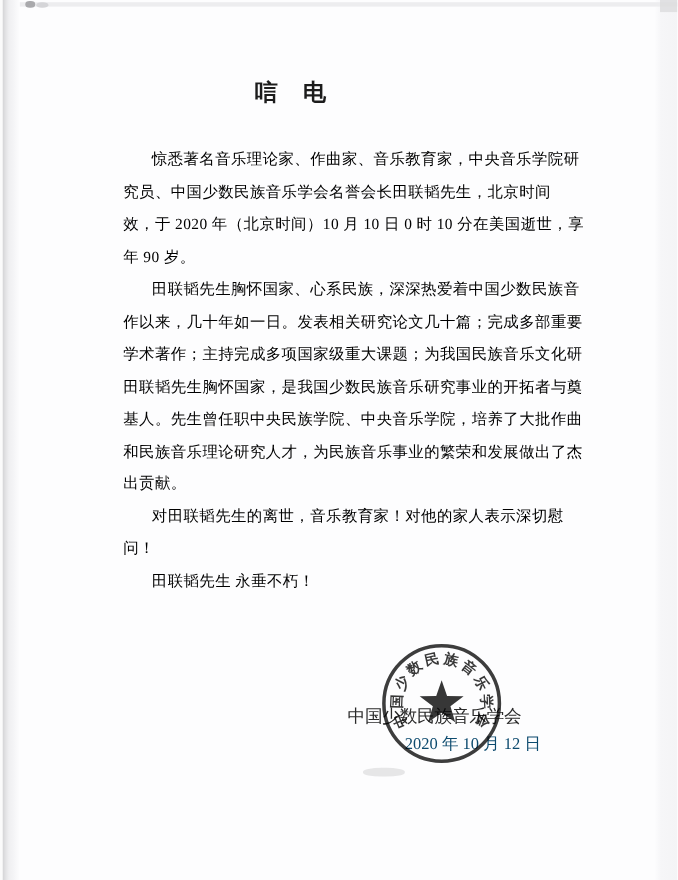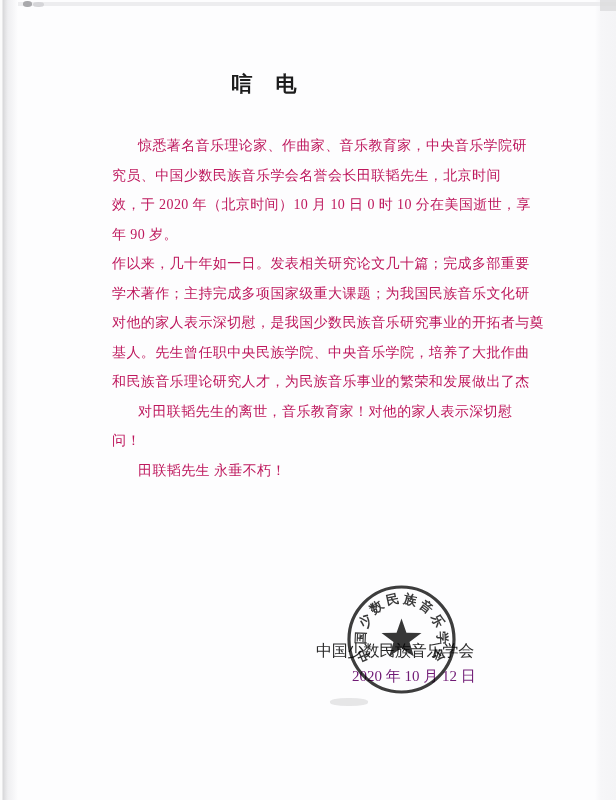--- a/index.html
+++ b/index.html
@@ -44,33 +44,33 @@
     font-family:"Liberation Sans","DejaVu Sans",sans-serif;
     font-weight:700;font-size:21px;color:#1c1c1c;
     letter-spacing:1px;
   }
   .body-lines{
     position:absolute;left:112px;top:131px;width:400px;
   }
   .line{
     height:29.5px;line-height:29.5px;
     font-size:14px;letter-spacing:.4px;
-    white-space:nowrap;color:#be185d;
+    white-space:nowrap;color:#000000;
   }
   .line.indent{padding-left:26px;}
 
   .signature{
     position:absolute;left:316px;top:641px;
     font-size:16px;letter-spacing:-0.2px;color:#2a2a2a;
     white-space:nowrap;
     text-align:center;
   }
   .date{
-    position:absolute;left:352px;top:667px;
-    font-size:15px;color:#701a75;white-space:nowrap;text-align:right;
+    position:absolute;left:368px;top:667px;
+    font-size:15px;color:#0c4a6e;white-space:nowrap;text-align:right;
   }
   .seal{
     position:absolute;left:343px;top:580px;
     opacity:.85;mix-blend-mode:multiply;
   }
   .seal circle{fill:none;stroke:#1a1a1a;stroke-width:3.2px;}
   .seal polygon{fill:#141414;}
   .seal text{
     fill:#141414;font-size:13px;font-weight:700;
     font-family:"Liberation Serif","DejaVu Serif",serif;
@@ -90,25 +90,27 @@
   <div class="smudge smudge-b"></div>
   <div class="smudge smudge-c"></div>
 
   <h1 class="title">唁　电</h1>
 
   <div class="body-lines" id="bodyLines">
       <div class="line indent">惊悉著名音乐理论家、作曲家、音乐教育家，中央音乐学院研</div>
       <div class="line">究员、中国少数民族音乐学会名誉会长田联韬先生，北京时间</div>
       <div class="line">效，于 2020 年（北京时间）10 月 10 日 0 时 10 分在美国逝世，享</div>
       <div class="line">年 90 岁。</div>
+      <div class="line indent">田联韬先生胸怀国家、心系民族，深深热爱着中国少数民族音</div>
       <div class="line">作以来，几十年如一日。发表相关研究论文几十篇；完成多部重要</div>
       <div class="line">学术著作；主持完成多项国家级重大课题；为我国民族音乐文化研</div>
-      <div class="line">对他的家人表示深切慰，是我国少数民族音乐研究事业的开拓者与奠</div>
+      <div class="line">田联韬先生胸怀国家，是我国少数民族音乐研究事业的开拓者与奠</div>
       <div class="line">基人。先生曾任职中央民族学院、中央音乐学院，培养了大批作曲</div>
       <div class="line">和民族音乐理论研究人才，为民族音乐事业的繁荣和发展做出了杰</div>
+      <div class="line">出贡献。</div>
       <div class="line indent">对田联韬先生的离世，音乐教育家！对他的家人表示深切慰</div>
       <div class="line">问！</div>
       <div class="line indent">田联韬先生 永垂不朽！</div>
     </div>
 
   <div class="signature">中国少数民族音乐学会</div>
   <div class="date">2020 年 10 月 12 日</div>
 
   <svg class="seal" width="117" height="119" viewBox="0 0 117 119">
     <circle cx="58.5" cy="59.5" r="52.5"></circle>

